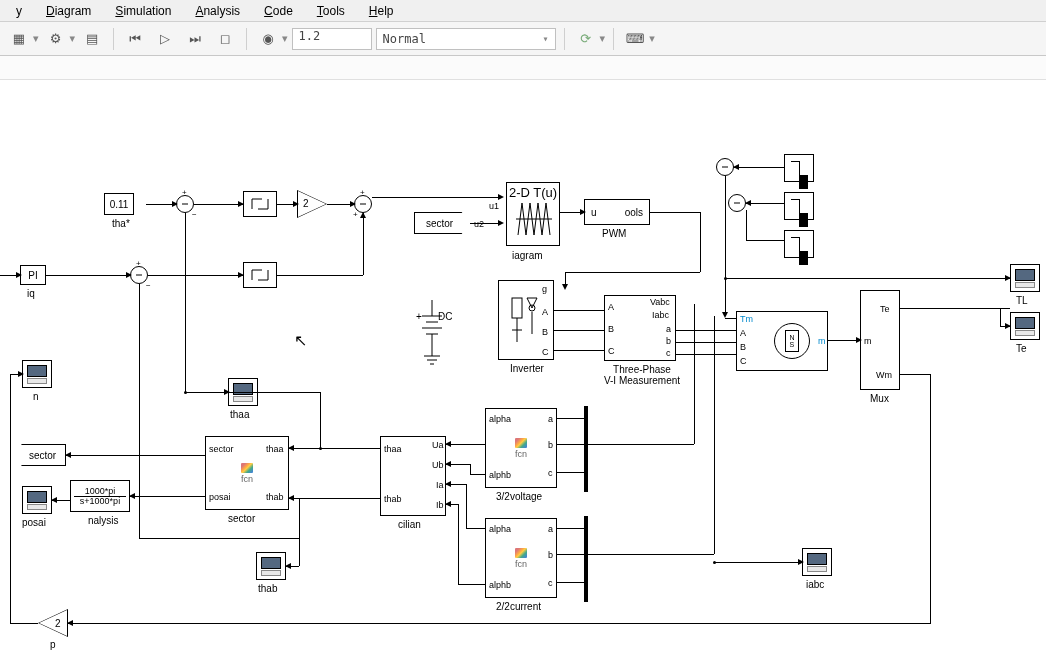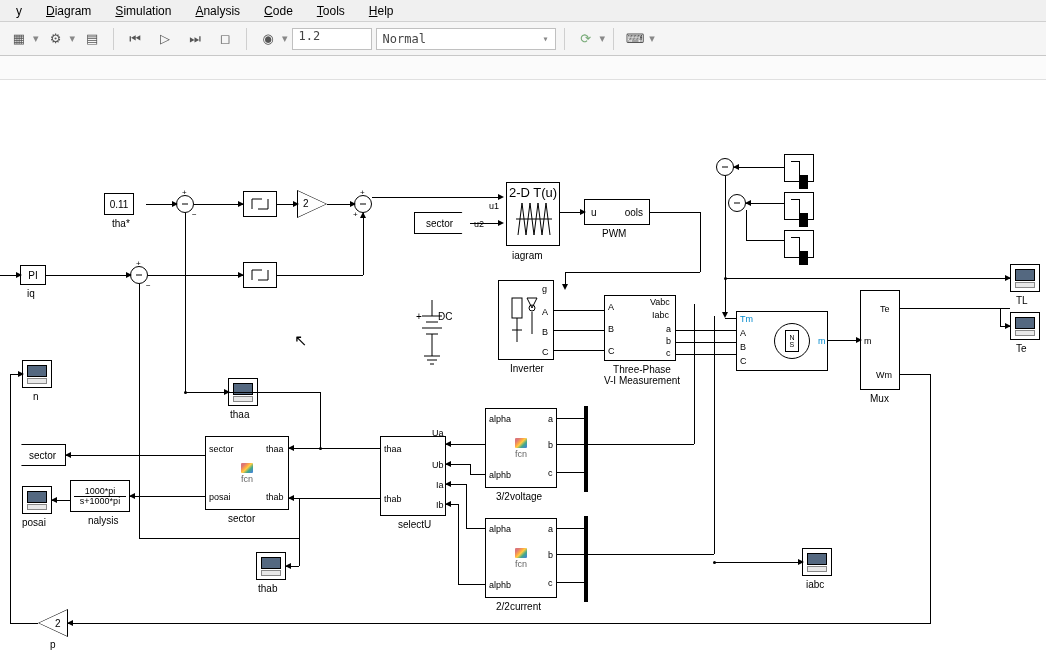--- a/index.html
+++ b/index.html
@@ -266,25 +266,25 @@
   </div>
   <div class="port-label" style="left:209px;top:364px">sector</div>
   <div class="port-label" style="left:209px;top:412px">posai</div>
   <div class="port-label" style="left:266px;top:364px">thaa</div>
   <div class="port-label" style="left:266px;top:412px">thab</div>
   <div class="label" style="left:228px;top:433px">sector</div>
 
   <div class="block" style="left:380px;top:356px;width:66px;height:80px"></div>
   <div class="port-label" style="left:384px;top:364px">thaa</div>
   <div class="port-label" style="left:384px;top:414px">thab</div>
-  <div class="port-label" style="left:432px;top:348px">Ua</div>
+  <div class="port-label" style="left:432px;top:360px">Ua</div>
   <div class="port-label" style="left:432px;top:380px">Ub</div>
   <div class="port-label" style="left:436px;top:400px">Ia</div>
   <div class="port-label" style="left:436px;top:420px">Ib</div>
-  <div class="label" style="left:398px;top:439px">selectU</div>
+  <div class="label" style="left:398px;top:439px">cilian</div>
 
   <div class="block" style="left:485px;top:328px;width:72px;height:80px;flex-direction:column">
     <span class="ml-flag"></span>
     <div class="fcn-icon">fcn</div>
   </div>
   <div class="port-label" style="left:489px;top:334px">alpha</div>
   <div class="port-label" style="left:489px;top:390px">alphb</div>
   <div class="port-label" style="left:548px;top:334px">a</div>
   <div class="port-label" style="left:548px;top:360px">b</div>
   <div class="port-label" style="left:548px;top:388px">c</div>

